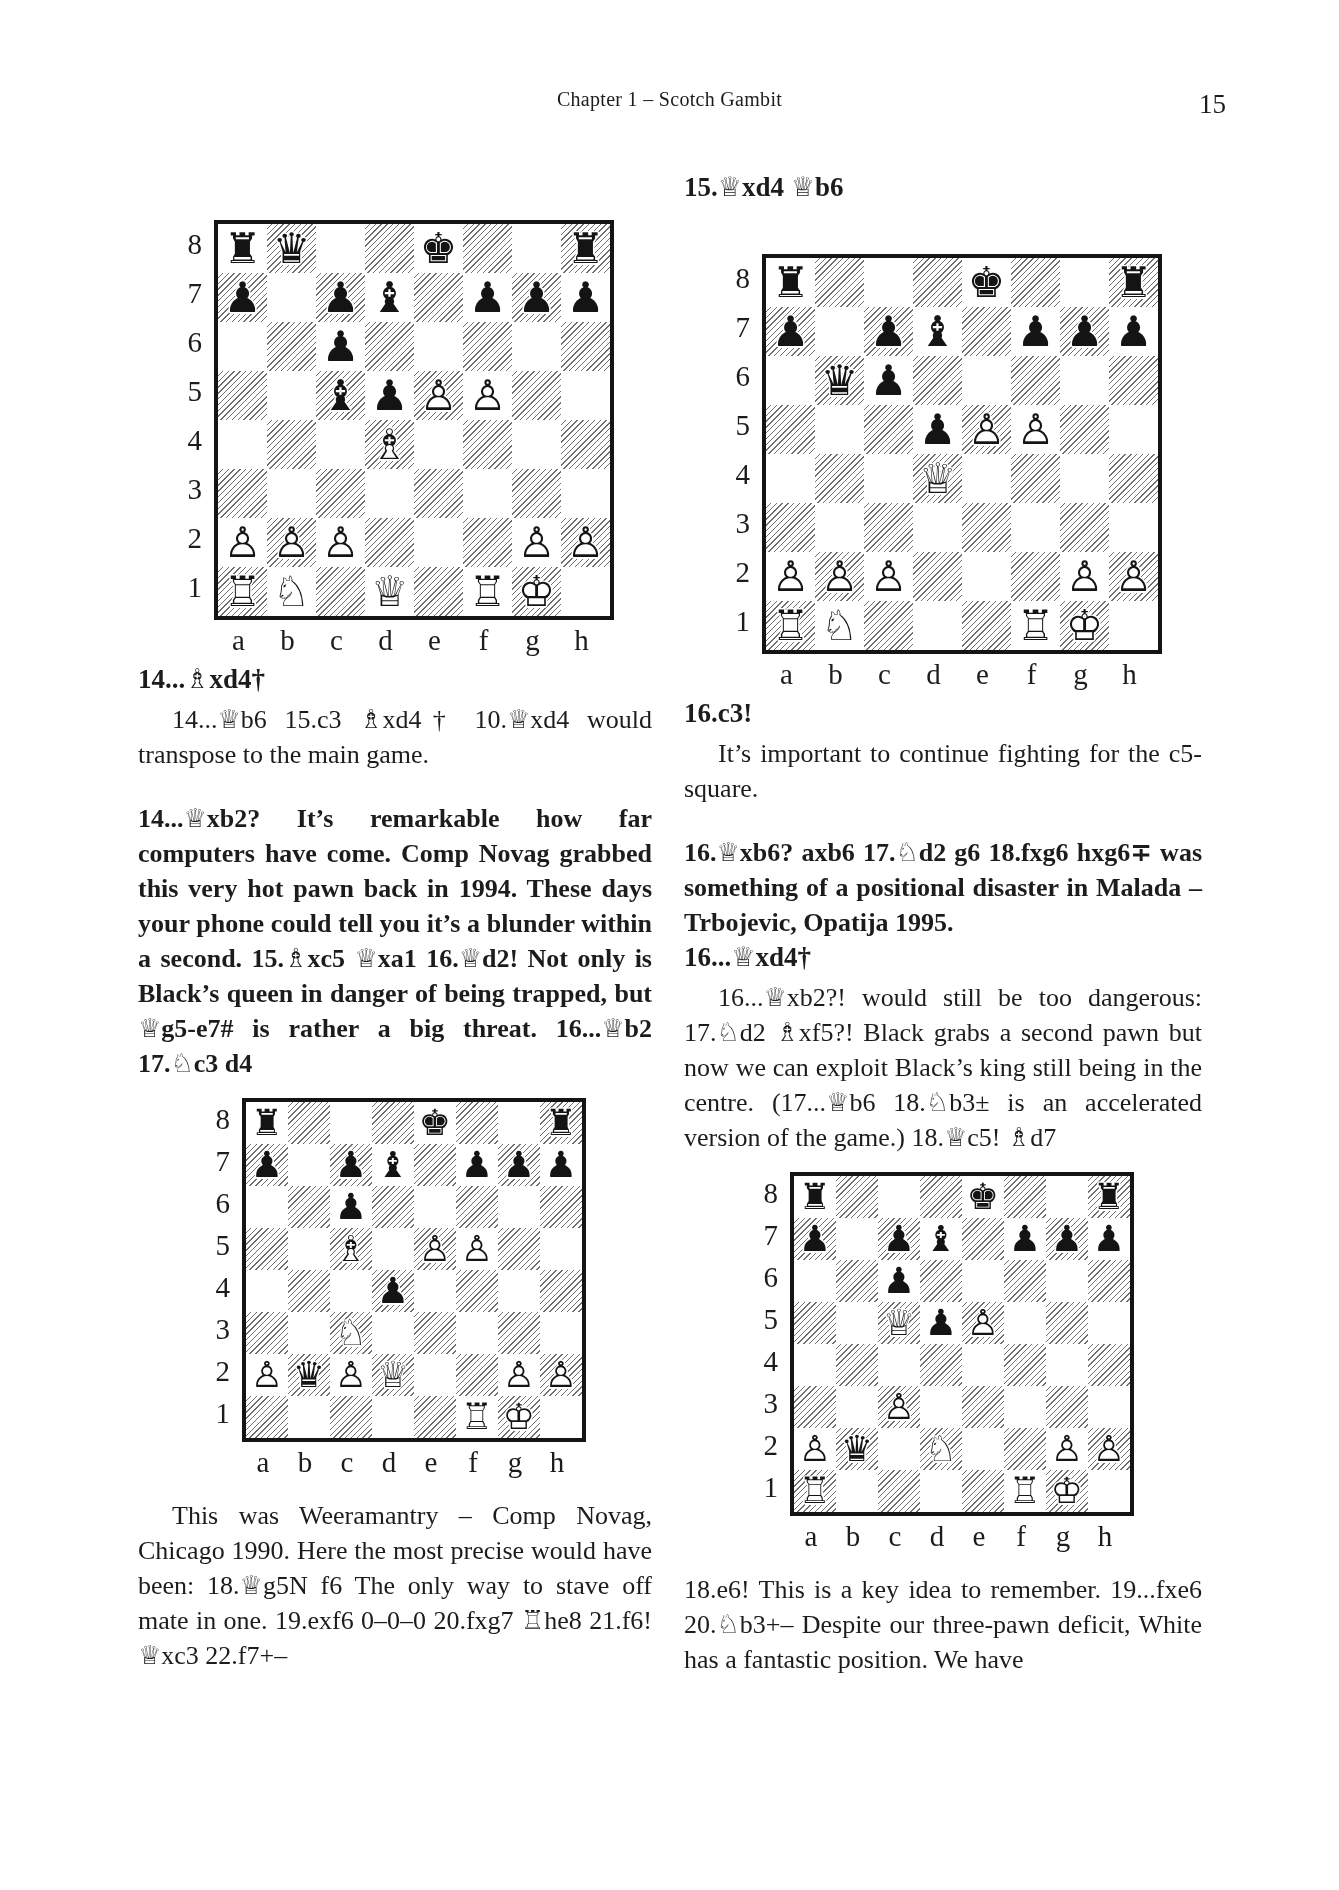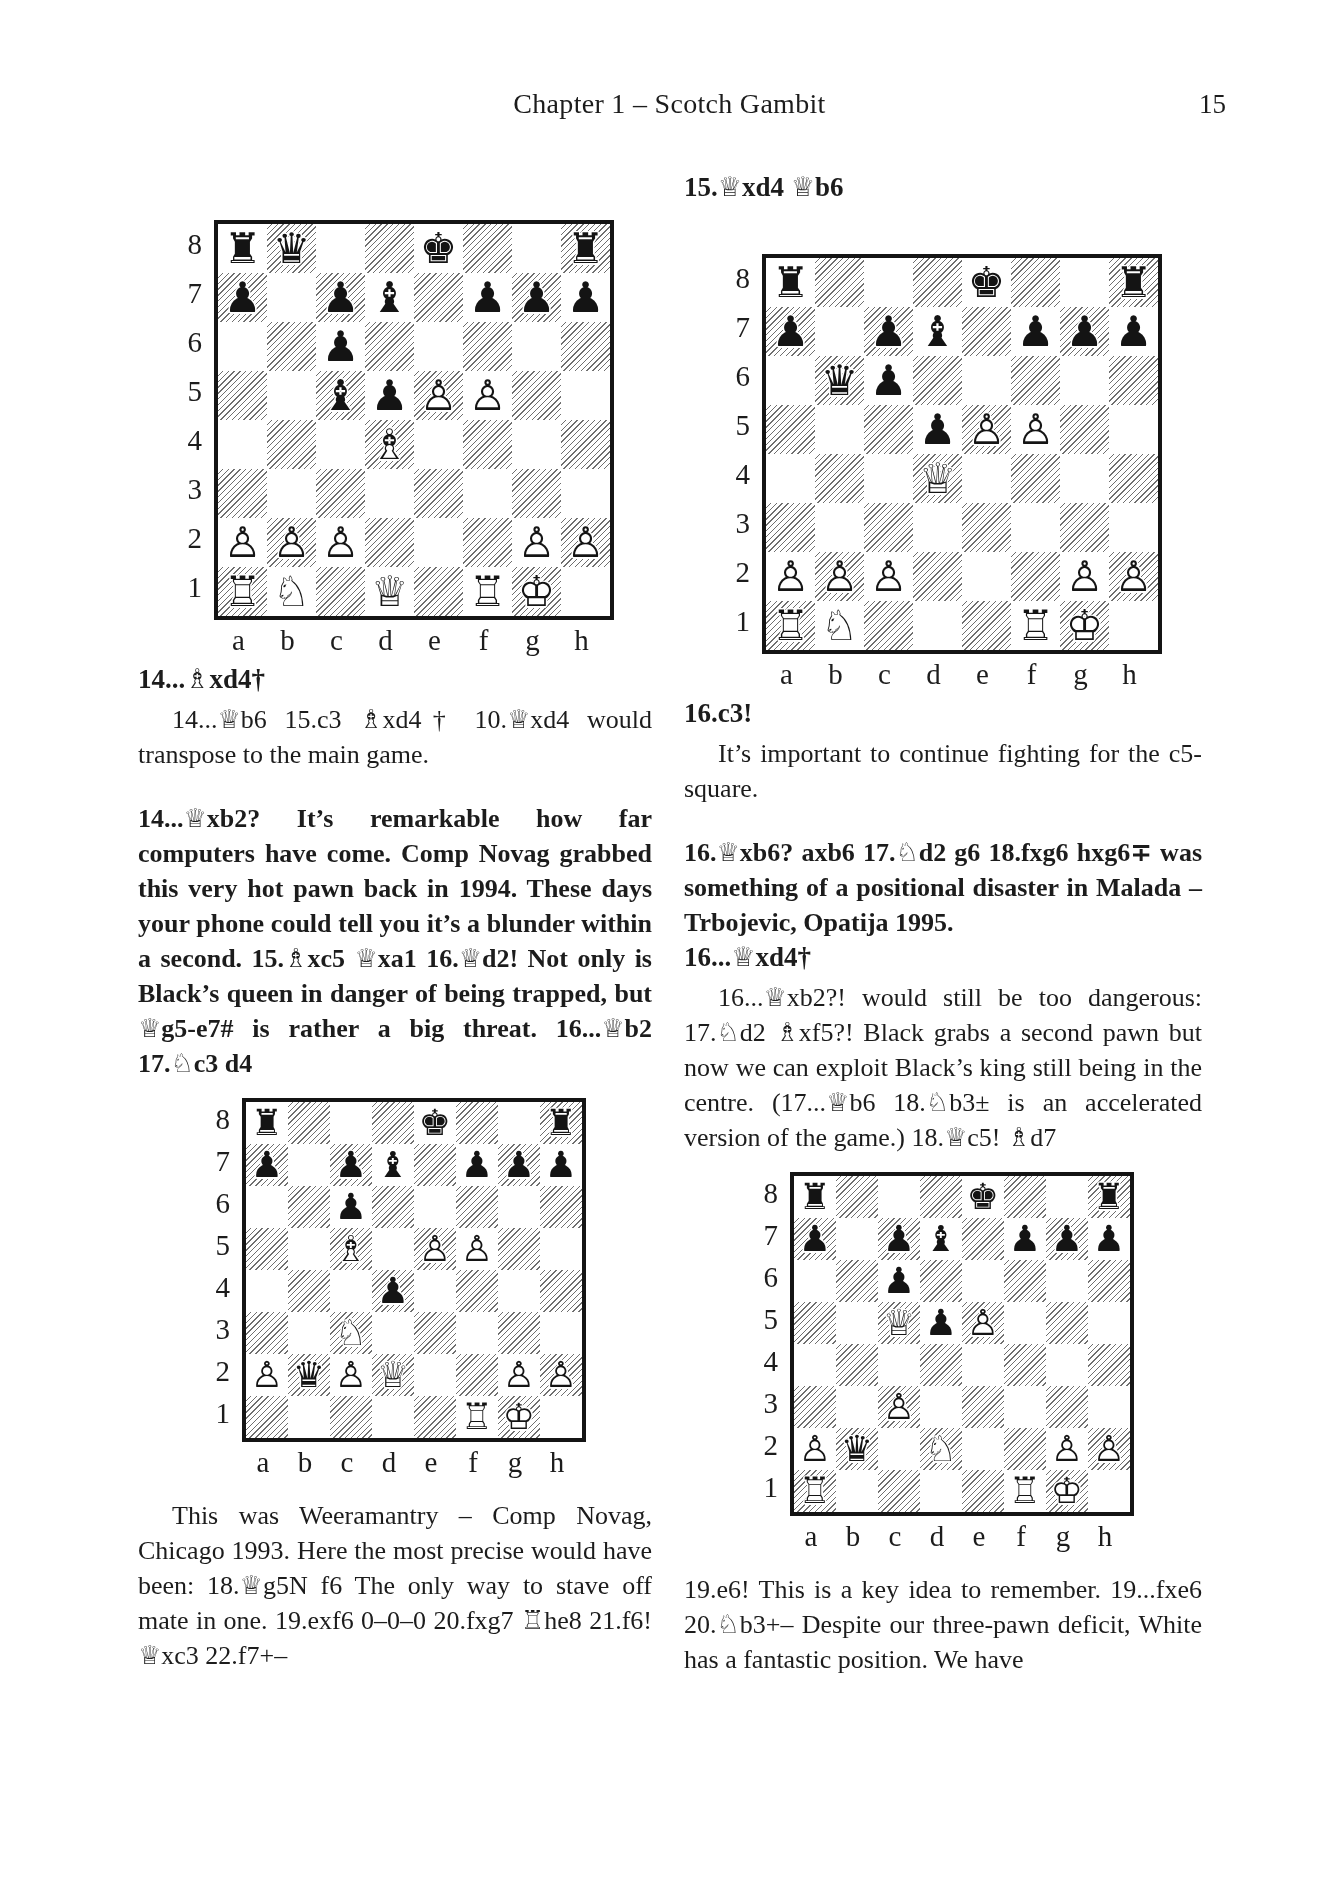--- a/index.html
+++ b/index.html
@@ -1,20 +1,20 @@
 <!DOCTYPE html>
 <html><head>
 <meta charset="utf-8">
 <style>
   html,body{margin:0;padding:0;background:#e8e8e8;}
   .page{position:relative;width:1339px;height:1890px;background:#ffffff;color:#1c1c1c;
         font-family:"Liberation Serif","DejaVu Serif","DejaVu Sans",serif;overflow:hidden;}
   
   .header{position:absolute;left:0;top:88px;width:100%;height:40px;}
-  .chapter-title{position:absolute;left:0;right:0;text-align:center;font-size:28px;letter-spacing:.3px;}
+  .chapter-title{position:absolute;left:0;right:0;text-align:center;font-size:20px;letter-spacing:.3px;}
   .page-number{position:absolute;right:113px;top:1px;font-size:27px;}
   
   .col{position:absolute;top:170px;}
   .col-left{left:138px;width:514px;}
   .col-right{left:684px;width:518px;}
   .move-heading,.sub{font-weight:700;font-size:27px;line-height:34px;
         font-family:"Liberation Serif","DejaVu Sans",serif;}
   .sub{}
   .p{margin:6px 0 0 0;font-size:26px;line-height:35px;text-align:justify;
      font-family:"Liberation Serif","DejaVu Sans",serif;}
@@ -335,21 +335,21 @@
           <span>b</span>
           <span>c</span>
           <span>d</span>
           <span>e</span>
           <span>f</span>
           <span>g</span>
           <span>h</span>
         </div>
     </div>
 
-    <p class="p indent after-diag">This was Weeramantry – Comp Novag, Chicago 1993. Here the most precise would have been: 18.♕g5N f6 The only way to stave off mate in one. 19.exf6 0–0–0 20.fxg7 ♖he8 21.f6! ♕xc3 22.f7+–</p>
+    <p class="p indent after-diag">This was Weeramantry – Comp Novag, Chicago 1990. Here the most precise would have been: 18.♕g5N f6 The only way to stave off mate in one. 19.exf6 0–0–0 20.fxg7 ♖he8 21.f6! ♕xc3 22.f7+–</p>
   </div>
 
   <div class="col col-right">
     <div class="move-heading">15.♕xd4 ♕b6</div>
 
     <div class="diag large">
       <div class="rank-labels">
           <span>8</span>
           <span>7</span>
           <span>6</span>
@@ -618,16 +618,16 @@
           <span>b</span>
           <span>c</span>
           <span>d</span>
           <span>e</span>
           <span>f</span>
           <span>g</span>
           <span>h</span>
         </div>
     </div>
 
-    <p class="p after-diag">19.e6! This is a key idea to remember. 19...fxe6 20.♘b3+– Despite our three-pawn deficit, White has a fantastic position. We have</p>
+    <p class="p after-diag">18.e6! This is a key idea to remember. 19...fxe6 20.♘b3+– Despite our three-pawn deficit, White has a fantastic position. We have</p>
   </div>
 
 </div>
 
 </body></html>

